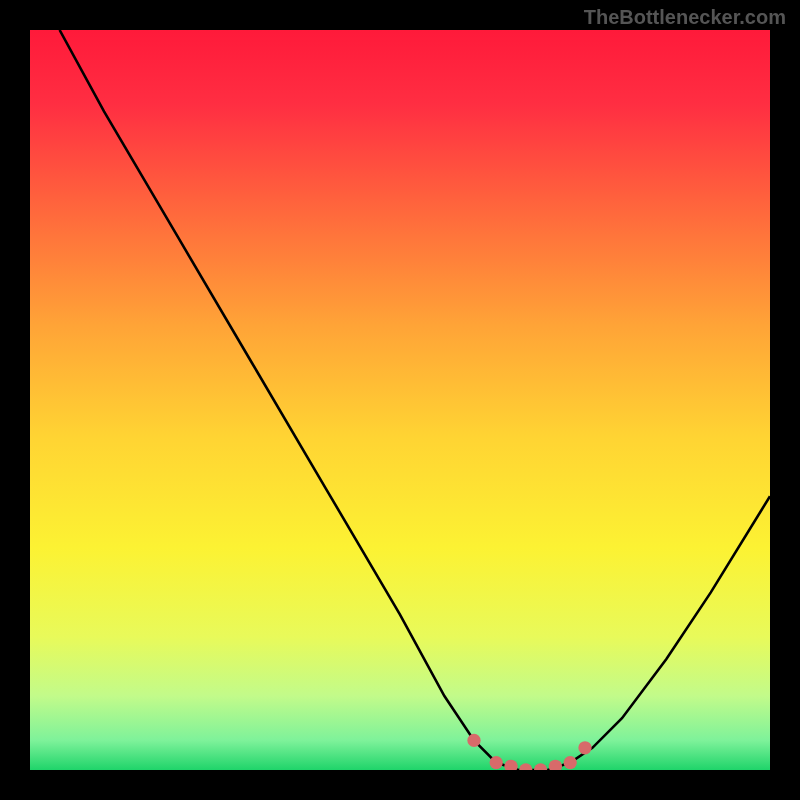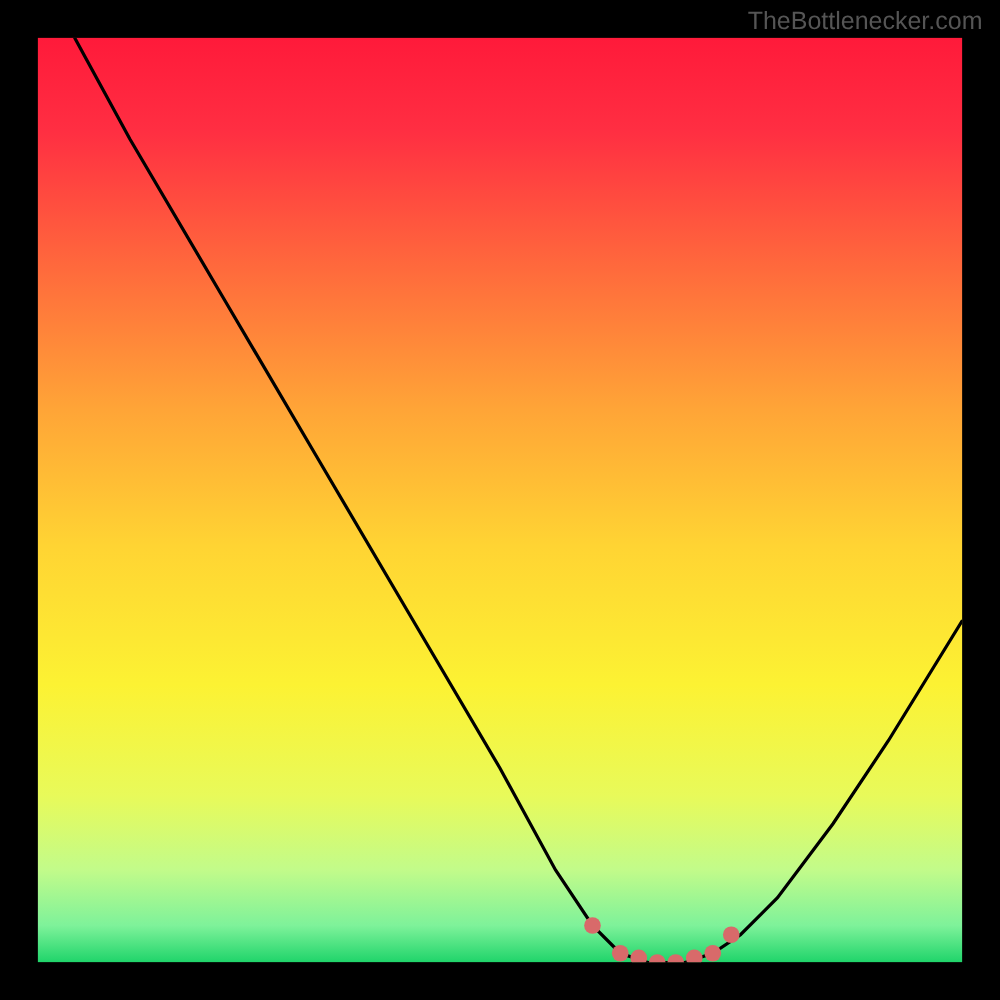--- a/index.html
+++ b/index.html
@@ -10,21 +10,21 @@
     background: #000;
     position: relative;
     font-family: Arial, sans-serif;
   }
   .watermark {
     position: absolute;
     top: 6px;
     right: 14px;
     color: #555;
     font-size: 20px;
-    font-weight: normal;
+    font-weight: bold;
     z-index: 10;
   }
   .plot-area {
     position: absolute;
     left: 30px;
     top: 30px;
     width: 740px;
     height: 740px;
     overflow: hidden;
   }

